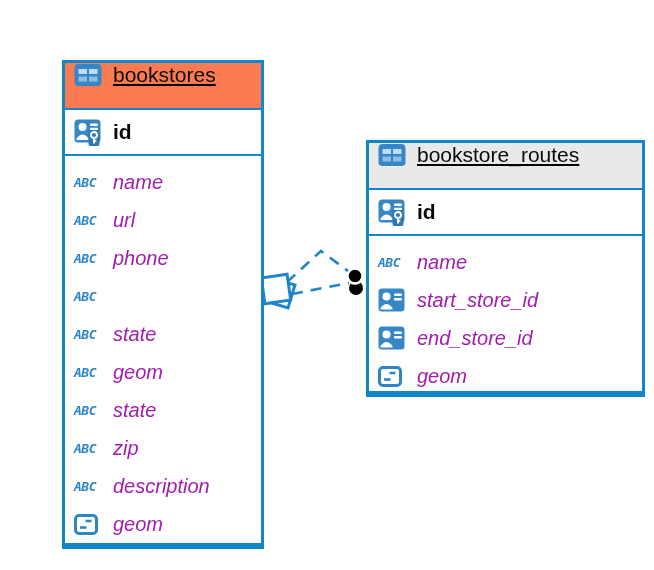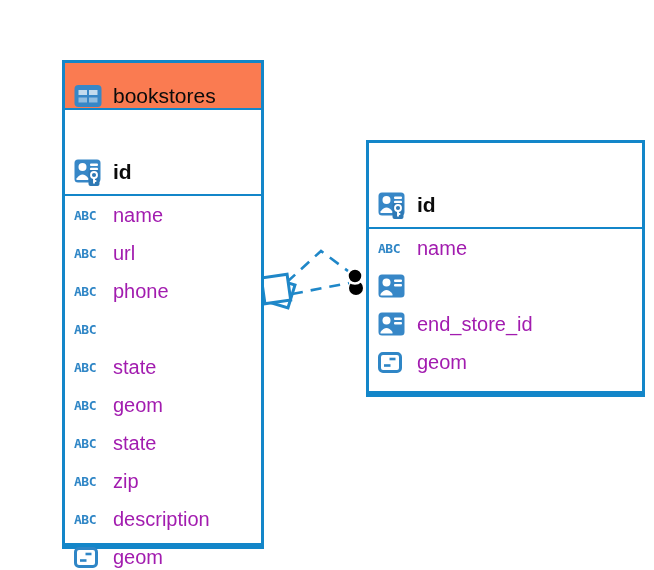--- a/index.html
+++ b/index.html
@@ -7,33 +7,32 @@
     position:relative;width:654px;height:570px;overflow:hidden;
     font-family:"Liberation Sans", sans-serif;background:#ffffff;
   }
   .entity{
     position:absolute;background:#ffffff;box-sizing:border-box;
     border:3px solid #1386c9;border-bottom-width:6px;
   }
   #table-bookstores{left:62px;top:60px;width:202px;height:489px;}
   #table-bookstore-routes{left:366px;top:140px;width:279px;height:257px;}
   .entity-header{
-    height:45px;display:flex;align-items:flex-end;gap:9px;
-    padding:0 6px 0 9px;border-bottom:2px solid #1386c9;
+    height:45px;display:flex;align-items:flex-start;gap:9px;
+    padding:0 6px 0 9px;border-bottom:2px solid #1386c9;text-decoration:underline;
   }
   #table-bookstores .entity-header{background:#fa7b51;}
   #table-bookstore-routes .entity-header{background:#e9e9e9;}
   .entity-title{font-size:21px;color:#0b0b0b;white-space:nowrap;}
   .pk-row{
     height:44px;display:flex;align-items:center;gap:9px;padding:0 9px;
     border-bottom:2px solid #1386c9;
-    margin-top:40px;
   }
   .pk-label{font-size:21px;font-weight:bold;color:#0b0b0b;}
-  .cols{}
+  .cols{padding-top:7px;font-style:italic;}
   .col-row{height:38px;display:flex;align-items:center;gap:9px;padding:0 9px;}
   .col-label{font-size:20px;color:#a21caf;white-space:nowrap;}
   .icon{width:30px;min-width:30px;display:flex;align-items:center;justify-content:flex-start;}
   .abc{
     font-family:"DejaVu Sans Mono", monospace;font-weight:bold;
     font-size:13px;color:#2f86c6;letter-spacing:-0.5px;
   }
   #connection-layer{position:absolute;left:0;top:0;pointer-events:none;}
 </style>
 </head>
@@ -146,20 +145,32 @@
             <line x1="11.5" y1="7" x2="17.5" y2="7" stroke="#2f86c6" stroke-width="2.6"></line>
             <line x1="6" y1="13.5" x2="12.5" y2="13.5" stroke="#2f86c6" stroke-width="2.6"></line>
           </svg>
         </span>
         <span class="col-label">geom</span>
       </div>
     </div>
   </div>
 
   <div class="entity" id="table-bookstore-routes">
+    <div class="entity-header">
+      <span class="icon">
+        <svg width="28" height="24" viewBox="0 0 28 24">
+          <rect x="0.5" y="1" width="27" height="22" rx="4" fill="#3787c7"></rect>
+          <rect x="4.5" y="6" width="8.5" height="5" fill="#ffffff" opacity="0.7"></rect>
+          <rect x="15" y="6" width="8.5" height="5" fill="#ffffff" opacity="0.7"></rect>
+          <rect x="4.5" y="13.5" width="8.5" height="5" fill="#ffffff" opacity="0.45"></rect>
+          <rect x="15" y="13.5" width="8.5" height="5" fill="#ffffff" opacity="0.45"></rect>
+        </svg>
+      </span>
+      <span class="entity-title">bookstore_routes</span>
+    </div>
 
     <div class="pk-row">
       <span class="icon">
         <svg width="30" height="27" viewBox="0 0 30 27">
           <rect x="0.5" y="0.5" width="26" height="23" rx="3.5" fill="#3787c7"></rect>
           <rect x="16" y="4.5" width="8" height="2.6" rx="1" fill="#ffffff"></rect>
           <rect x="16" y="8.7" width="8" height="2.6" rx="1" fill="#ffffff"></rect>
           <circle cx="8.5" cy="8" r="4" fill="#ffffff"></circle>
           <path d="M2.5 19.5 Q8.5 11.5 14.5 19.5 L14.5 21 L2.5 21 Z" fill="#ffffff"></path>
           <rect x="14.5" y="11" width="11" height="16" rx="2" fill="#2e79b5"></rect>
@@ -181,20 +192,21 @@
       <div class="col-row">
         <span class="icon">
           <svg width="28" height="24" viewBox="0 0 28 24">
             <rect x="0.5" y="0.5" width="26" height="23" rx="3.5" fill="#3787c7"></rect>
             <circle cx="8.5" cy="8.5" r="4" fill="#ffffff"></circle>
             <path d="M2.5 20 Q8.5 12 14.5 20 L14.5 21.5 L2.5 21.5 Z" fill="#ffffff"></path>
             <rect x="16" y="5.5" width="8" height="2.6" rx="1" fill="#ffffff"></rect>
             <rect x="16" y="10" width="8" height="2.6" rx="1" fill="#ffffff"></rect>
           </svg>
         </span>
+        <span class="col-label">start_store_id</span>
       </div>
       <div class="col-row">
         <span class="icon">
           <svg width="28" height="24" viewBox="0 0 28 24">
             <rect x="0.5" y="0.5" width="26" height="23" rx="3.5" fill="#3787c7"></rect>
             <circle cx="8.5" cy="8.5" r="4" fill="#ffffff"></circle>
             <path d="M2.5 20 Q8.5 12 14.5 20 L14.5 21.5 L2.5 21.5 Z" fill="#ffffff"></path>
             <rect x="16" y="5.5" width="8" height="2.6" rx="1" fill="#ffffff"></rect>
             <rect x="16" y="10" width="8" height="2.6" rx="1" fill="#ffffff"></rect>
           </svg>

